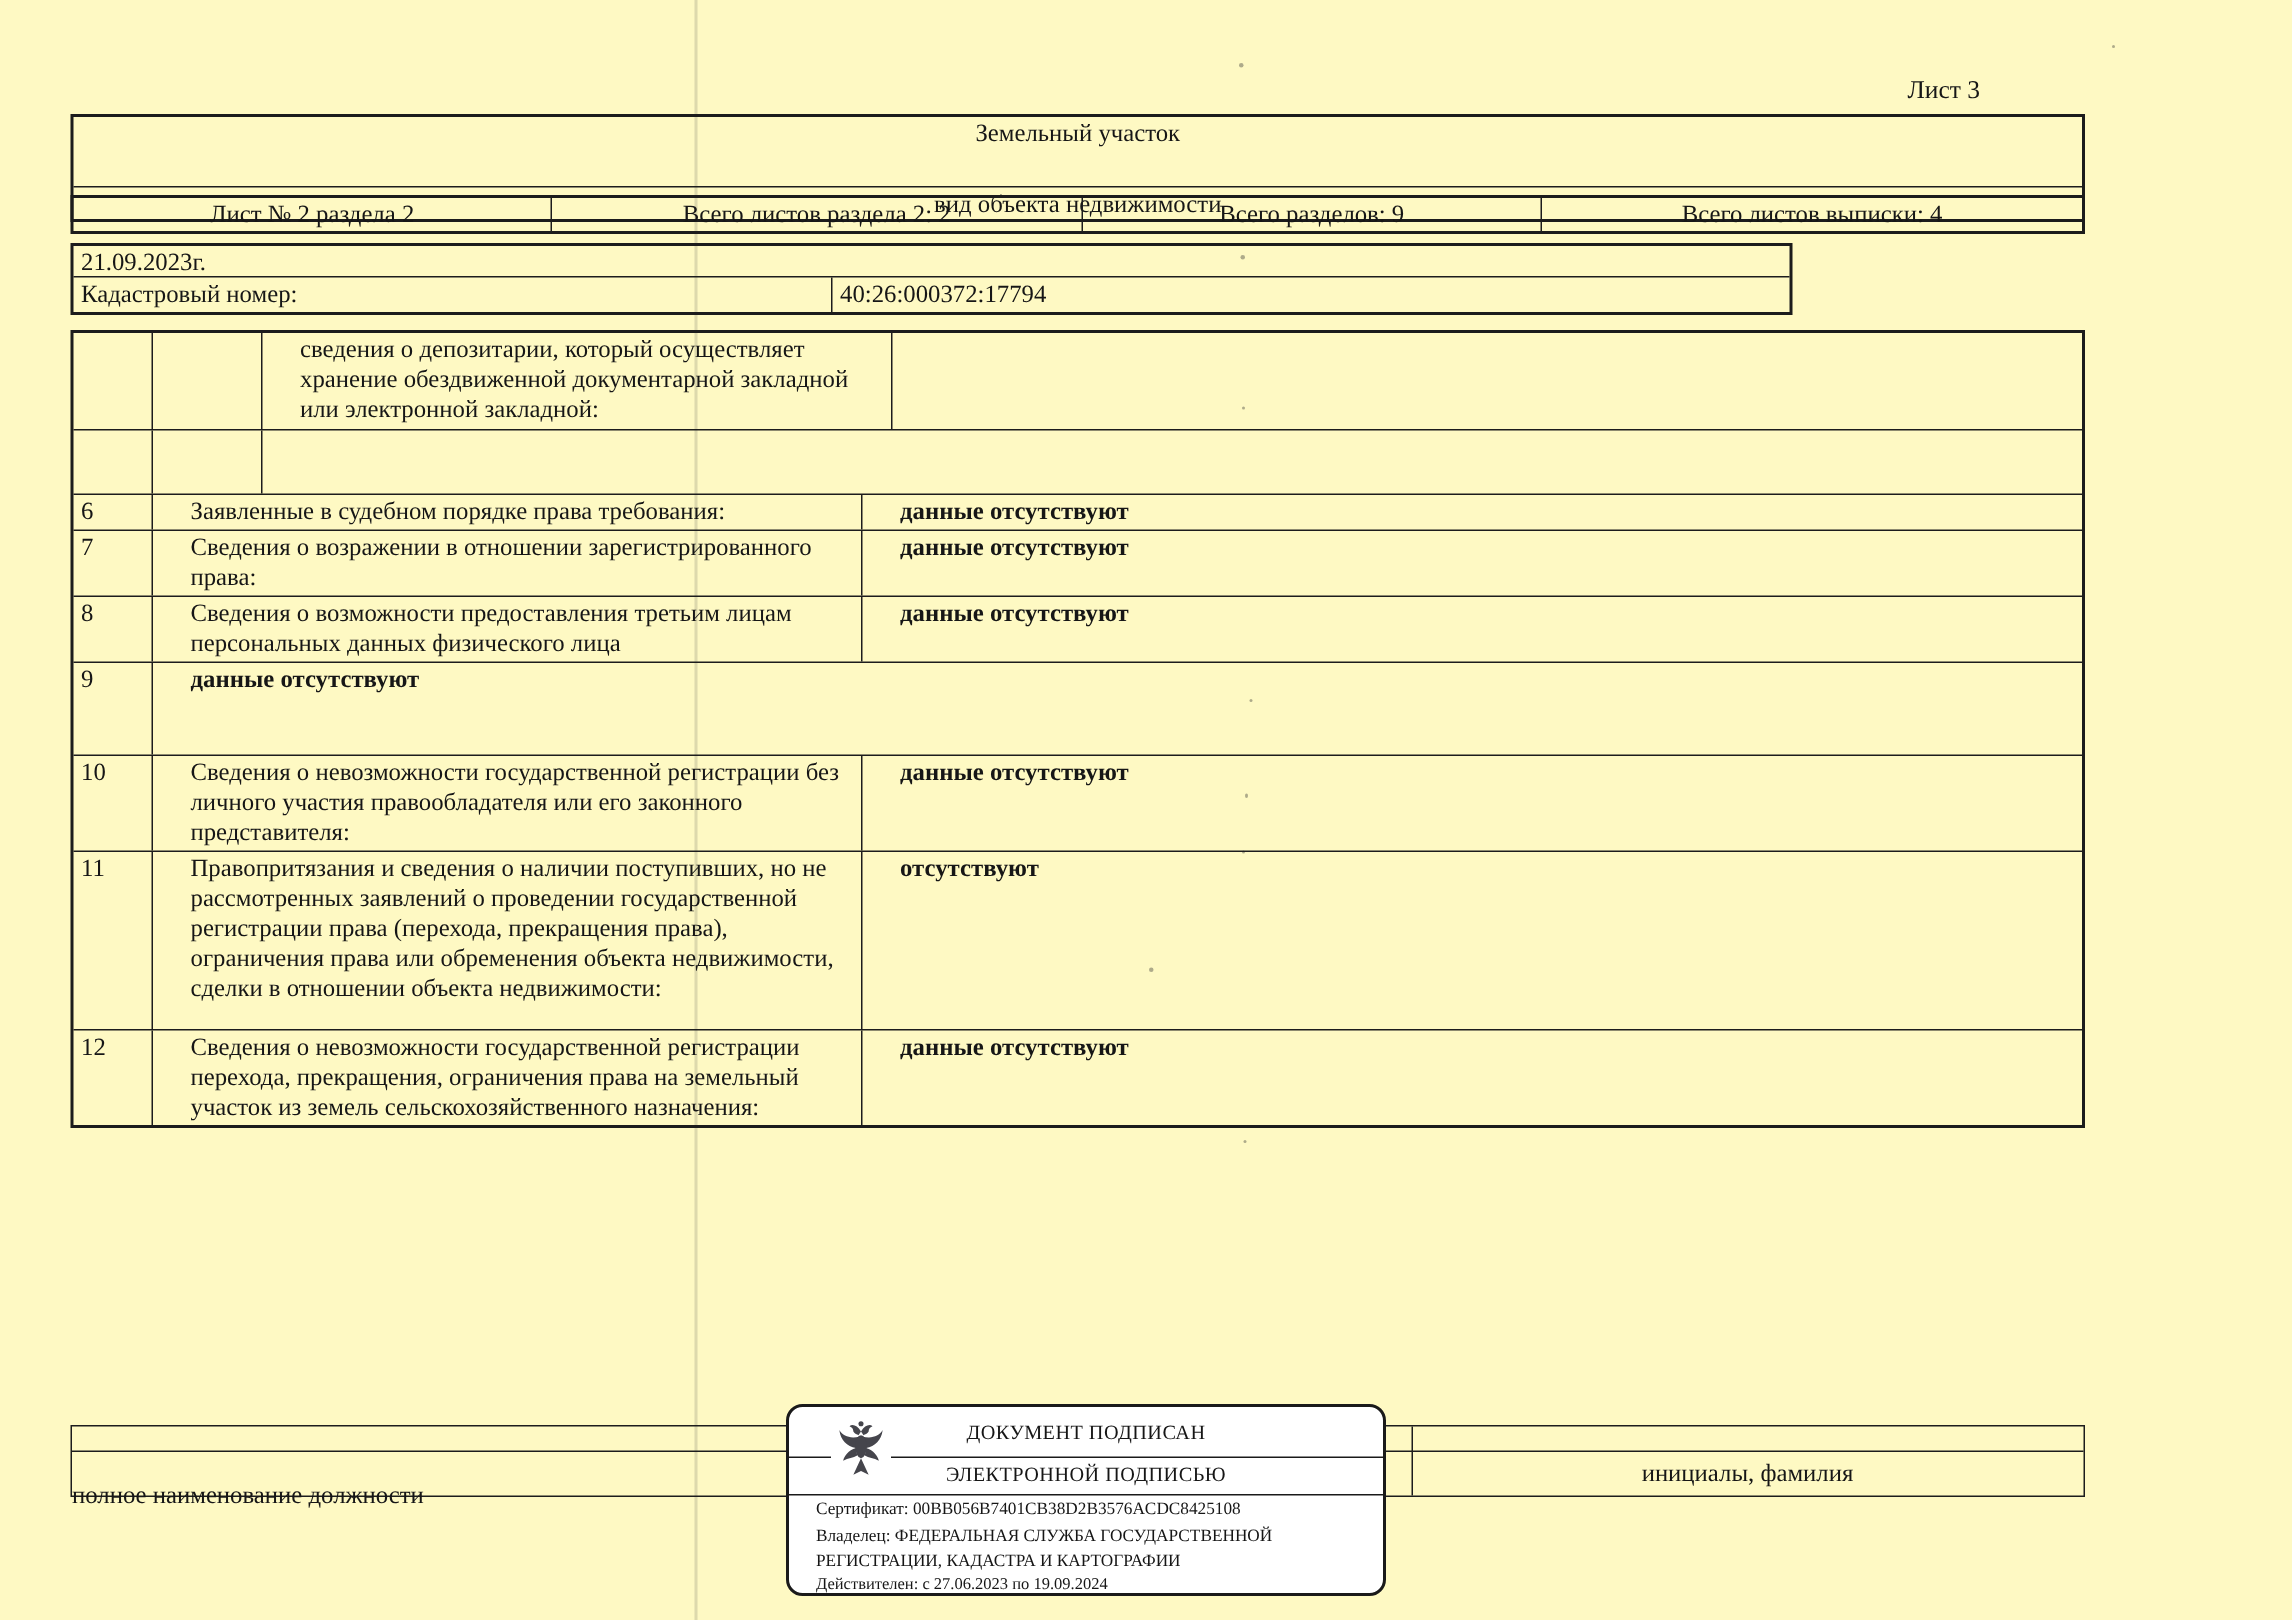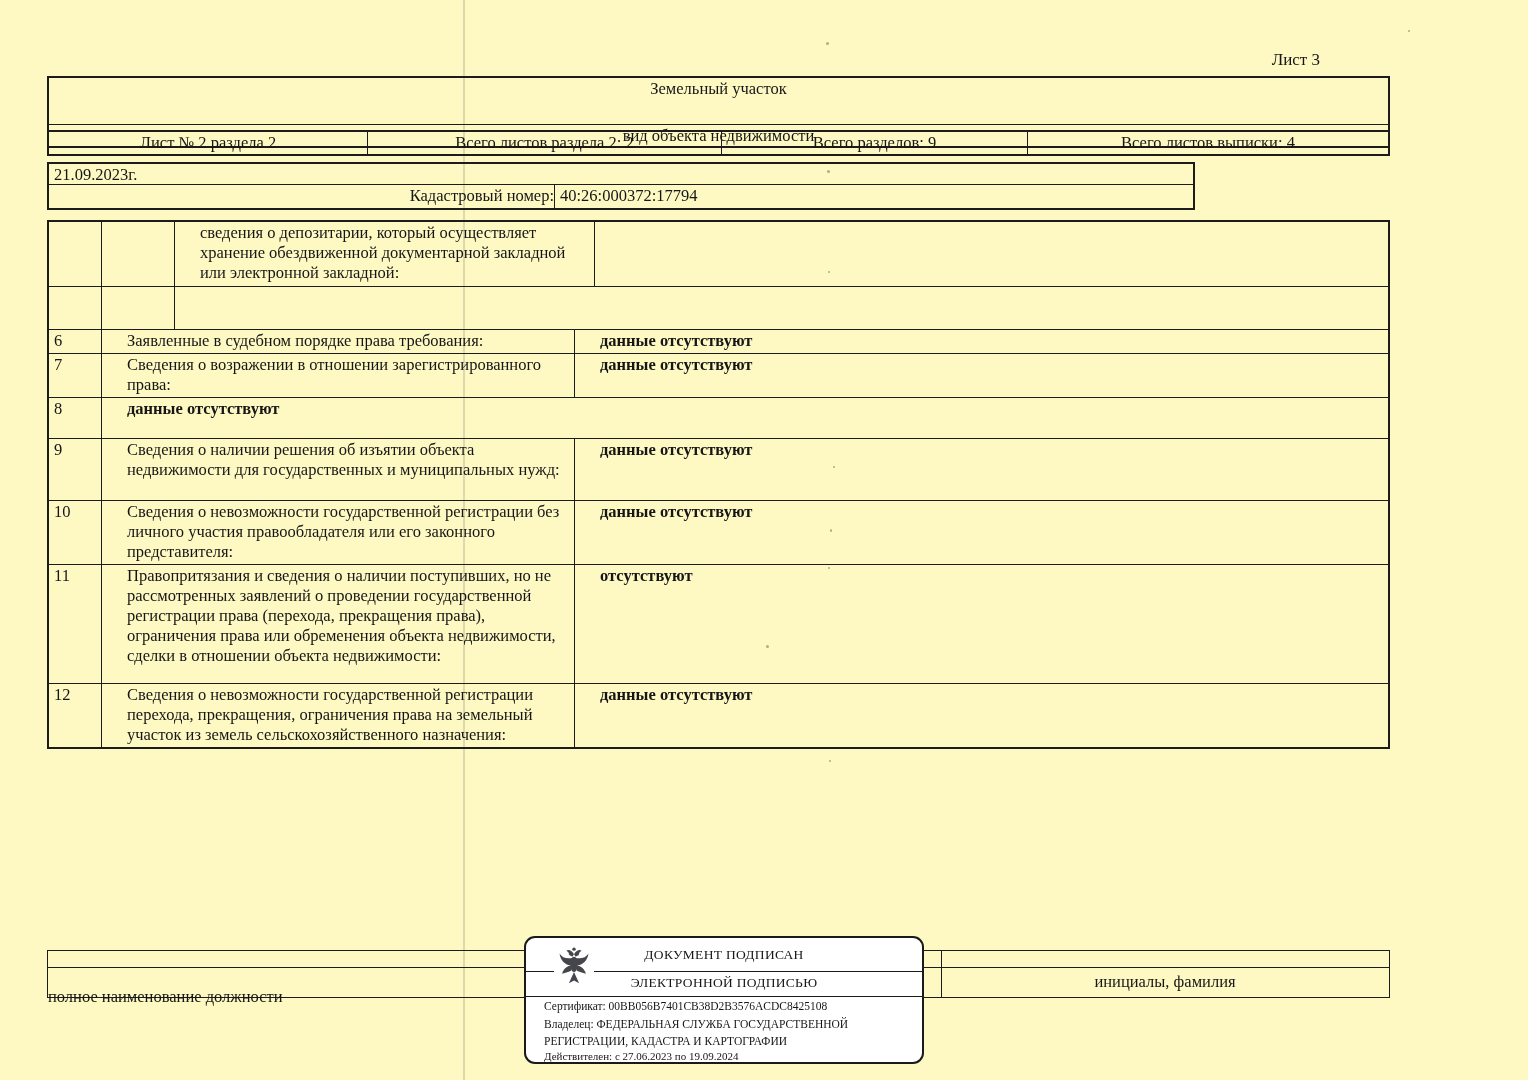--- a/index.html
+++ b/index.html
@@ -49,21 +49,21 @@
   
   .tableC {
     position:absolute; left:47px; top:162px; width:1148px;
     border:2px solid #1c1c1c;
   }
   .tC-date {
     height:21px; line-height:21px; padding-left:5px; font-size:16.5px;
     border-bottom:1.5px solid #1c1c1c;
   }
   .tC-row { display:flex; height:23px; }
-  .tC-label { width:506px; border-right:1.5px solid #1c1c1c; padding-left:5px; font-size:16.5px; line-height:22px;text-align:right; }
+  .tC-label { width:506px; border-right:1.5px solid #1c1c1c; padding-left:5px; font-size:16.5px; line-height:22px; }
   .tC-value { flex:1; padding-left:5px; font-size:16.5px; line-height:22px; }
   
   .mtable {
     position:absolute; left:47px; top:220px; width:1343px;
     border:2px solid #1c1c1c;
   }
   .mrow { display:flex; align-items:stretch;gap:20px; }
   .mrow + .mrow { border-top:1.5px solid #1c1c1c; }
   .cell { padding:1px 5px 2px 5px; font-size:16.5px; line-height:20px; }
   .c-num { width:53px; border-right:1.5px solid #1c1c1c; flex:none; }
@@ -166,26 +166,26 @@
     </div>
 
     <div class="mrow" style="min-height:41px">
       <div class="cell c-num">7</div>
       <div class="cell c-label">Сведения о возражении в отношении зарегистрированного права:</div>
       <div class="cell c-value">данные отсутствуют</div>
     </div>
 
     <div class="mrow" style="min-height:41px">
       <div class="cell c-num">8</div>
+      <div class="cell c-label">Сведения о возможности предоставления третьим лицам персональных данных физического лица</div>
       <div class="cell c-value">данные отсутствуют</div>
     </div>
 
     <div class="mrow" style="min-height:62px">
       <div class="cell c-num">9</div>
-      <div class="cell c-label">Сведения о наличии решения об изъятии объекта недвижимости для государственных и муниципальных нужд:</div>
       <div class="cell c-value">данные отсутствуют</div>
     </div>
 
     <div class="mrow" style="min-height:61px">
       <div class="cell c-num">10</div>
       <div class="cell c-label">Сведения о невозможности государственной регистрации без личного участия правообладателя или его законного представителя:</div>
       <div class="cell c-value">данные отсутствуют</div>
     </div>
 
     <div class="mrow" style="min-height:119px">

